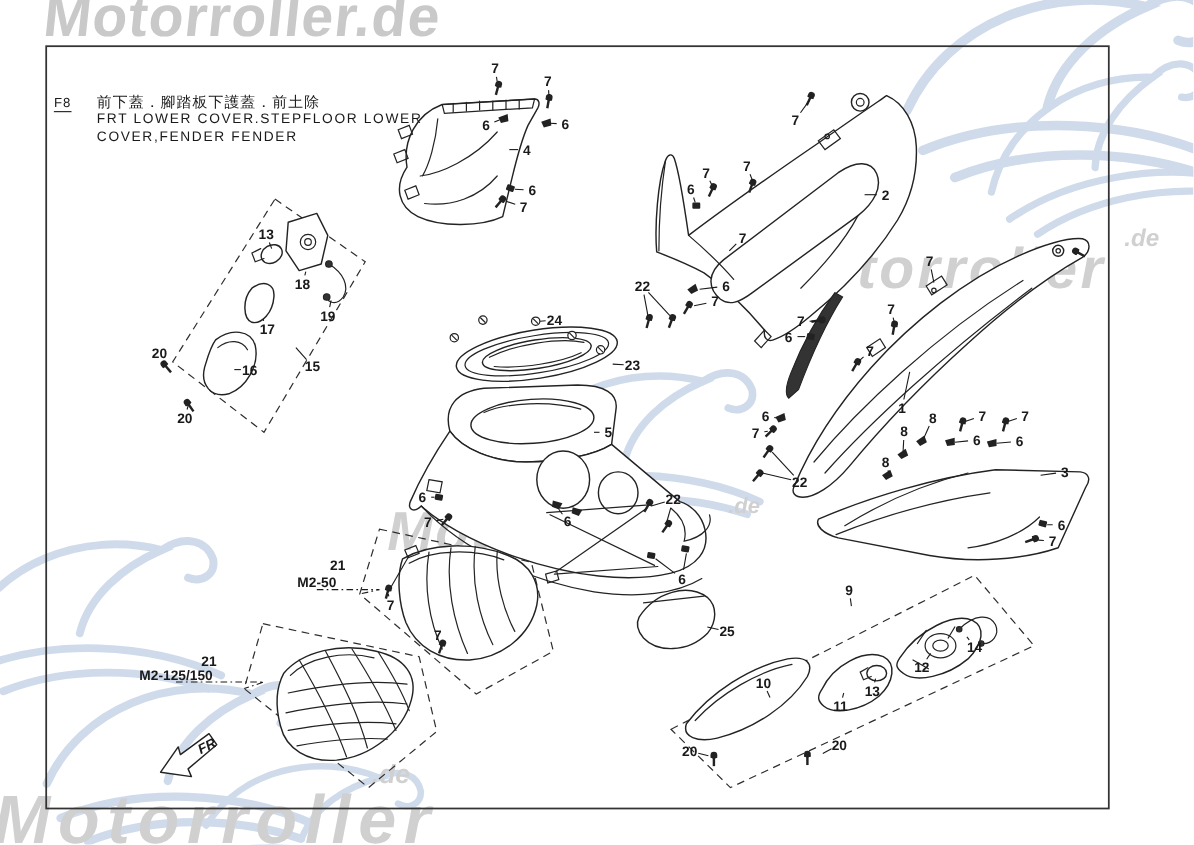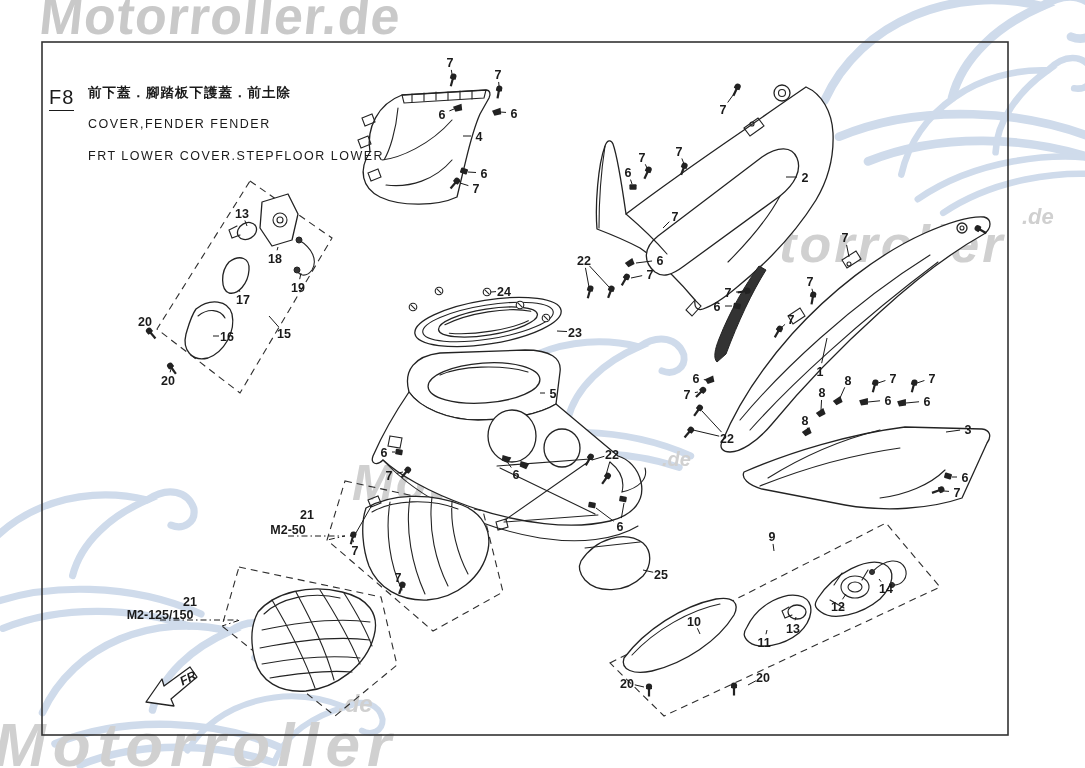--- a/index.html
+++ b/index.html
@@ -2,23 +2,23 @@
 <html><head>
 <meta charset="utf-8">
 <style>
   html,body{margin:0;padding:0;background:#fff;width:1085px;height:768px;overflow:hidden;
     font-family:"Liberation Sans",sans-serif;}
   #stage{position:relative;width:1085px;height:768px;background:#fff;}
   svg{position:absolute;left:0;top:0;}
   .wm-top{position:absolute;left:40px;top:-14px;font-size:52px;font-weight:bold;
     color:#c9c9c9;letter-spacing:1px;transform:skewX(-6deg);white-space:nowrap;}
   .hdr{position:absolute;color:#1a1a1a;white-space:nowrap;}
-  .hdr-code{left:49px;top:86px;font-size:20px;letter-spacing:1px;border-bottom:1.5px solid #1a1a1a;padding-bottom:1px;}
-  .hdr-zh{left:88px;top:84px;font-size:13.5px;font-weight:bold;letter-spacing:1px;}
-  .hdr-en1{left:88px;top:101px;font-size:12.5px;letter-spacing:1.5px;margin-top:48px;}
+  .hdr-code{left:49px;top:86px;font-size:12px;letter-spacing:1px;border-bottom:1.5px solid #1a1a1a;padding-bottom:1px;}
+  .hdr-zh{left:88px;top:84px;font-size:13.5px;font-weight:normal;letter-spacing:1px;}
+  .hdr-en1{left:88px;top:101px;font-size:12.5px;letter-spacing:1.5px;}
   .hdr-en2{left:88px;top:117px;font-size:12.5px;letter-spacing:1.5px;}
   .callout{font-size:12.5px;font-weight:bold;fill:#1a1a1a;text-anchor:middle;}
   .leader{stroke:#1a1a1a;stroke-width:1;}
   .leader.dashed{stroke-dasharray:6 3 1.5 3;}
   .part{fill:#fff;stroke:#232323;stroke-width:1.3;stroke-linejoin:round;}
   .lin{fill:none;stroke:#232323;stroke-width:1.1;stroke-linecap:round;}
   .dark{fill:#333;stroke:#232323;stroke-width:1;}
   .gbox{fill:none;stroke:#2e2e2e;stroke-width:1.1;stroke-dasharray:7 5;}
   .wmtx{fill:#d0d0d0;font-weight:bold;font-style:italic;}
   .swoosh{fill:none;stroke:#cfdbeb;stroke-width:6;stroke-linecap:round;}

